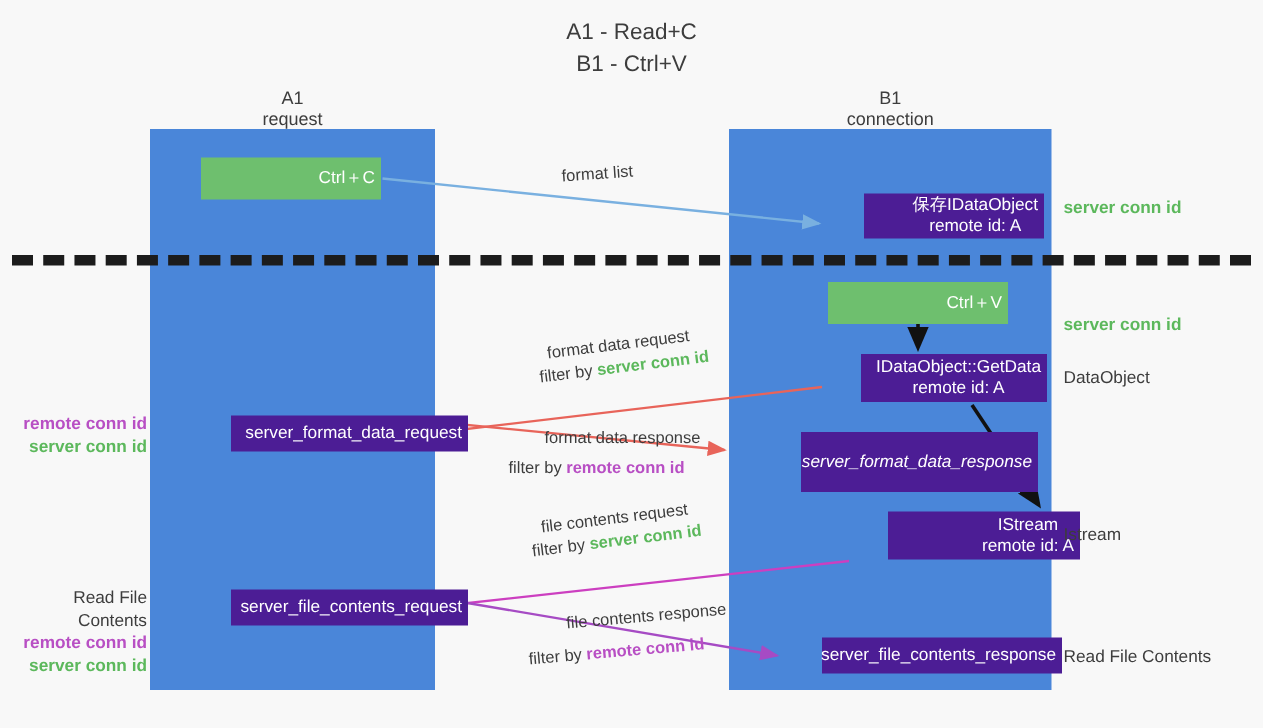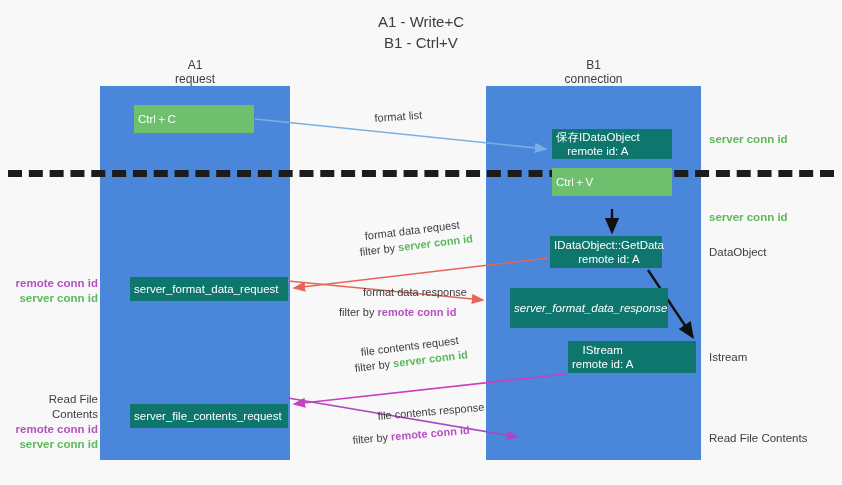--- a/index.html
+++ b/index.html
@@ -33,35 +33,35 @@
 
   
   .divider{
     position:absolute;left:8px;top:170px;width:826px;height:0;
     border-top:7px dashed #1c1c1c;
   }
 
   
   .box{
     position:absolute;box-sizing:border-box;
-    display:flex;align-items:center;justify-content:flex-start;
+    display:flex;align-items:center;justify-content:flex-end;
     text-align:center;color:#ffffff;font-size:11.5px;line-height:14px;
     padding:2px 4px;
   }
   .box.green{background:#6ebf6e;}
-  .box.orange{background:#0f766e;}
+  .box.orange{background:#4c1d95;margin-left:24px;}
 
   #box-ctrlc{left:134px;top:105px;width:120px;height:28px;}
   #box-copyobj{left:552px;top:129px;width:120px;height:30px;}
-  #box-ctrlv{left:552px;top:168px;width:120px;height:28px;}
-  #box-getdata{left:550px;top:236px;width:112px;height:32px;}
+  #box-ctrlv{left:552px;top:188px;width:120px;height:28px;}
+  #box-getdata{left:550px;top:236px;width:124px;height:32px;}
   #box-fmt-req{left:130px;top:277px;width:158px;height:24px;}
   #box-fmt-res{left:510px;top:288px;width:158px;height:40px;font-style:italic;}
   #box-istream{left:568px;top:341px;width:128px;height:32px;}
-  #box-file-req{left:130px;top:404px;width:158px;height:24px;}
+  #box-file-req{left:130px;top:393px;width:158px;height:24px;}
   #box-file-res{left:524px;top:425px;width:160px;height:24px;}
 
   
   .side{position:absolute;font-size:11.5px;line-height:15px;}
   .bold{font-weight:bold;}
   .purple{color:#b84fc4;}
   .green-t{color:#5cb85c;}
   .plain{color:#3d3d3d;}
 
   #lbl-left-1{left:6px;top:276px;width:92px;text-align:right;}
@@ -93,21 +93,21 @@
   #cap-fcres2{left:352px;top:433px;transform:rotate(-5deg);transform-origin:left top;}
 
   svg.arrows{position:absolute;left:0;top:0;width:842px;height:485px;pointer-events:none;}
 </style>
 </head>
 <body>
 
 <div class="stage">
 
   <div class="title">
-    <div>A1 - Write+C</div>
+    <div>A1 - Read+C</div>
     <div>B1 - Ctrl+V</div>
   </div>
 
   <div class="lane-head" id="head-a1">
     <div>A1</div>
     <div>request</div>
   </div>
   <div class="lane-head" id="head-b1">
     <div>B1</div>
     <div>connection</div>
@@ -186,20 +186,23 @@
     <span>
       <span>IStream</span><br>
       <span>remote id: A</span>
     </span>
   </div>
 
   <div class="box orange" id="box-file-req">
     <span>server_file_contents_request</span>
   </div>
 
+  <div class="box orange" id="box-file-res">
+    <span>server_file_contents_response</span>
+  </div>
 
   <div class="cap" id="cap-formatlist">
     <span>format list</span>
   </div>
 
   <div class="cap" id="cap-fdreq">
     <span>format data request</span>
   </div>
   <div class="cap" id="cap-fdreq2">
     <span>filter by </span><span class="bold green-t">server conn id</span>

